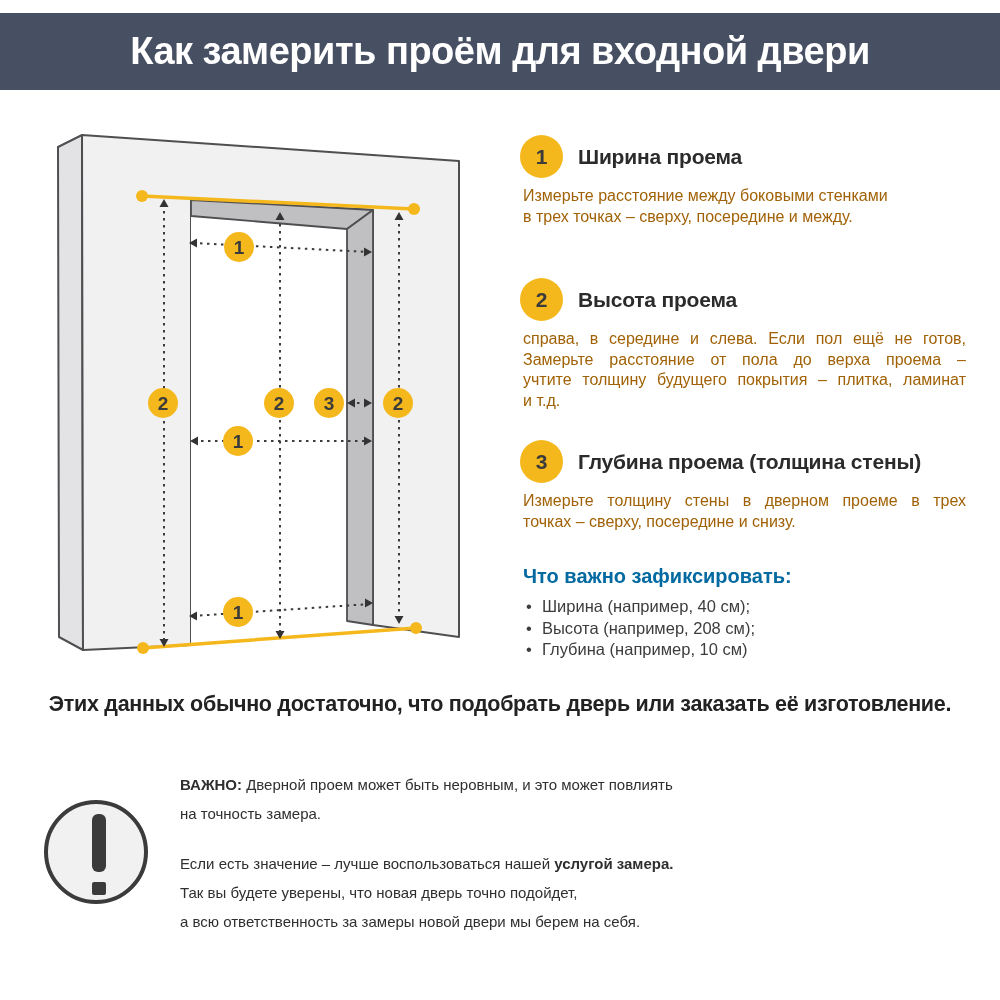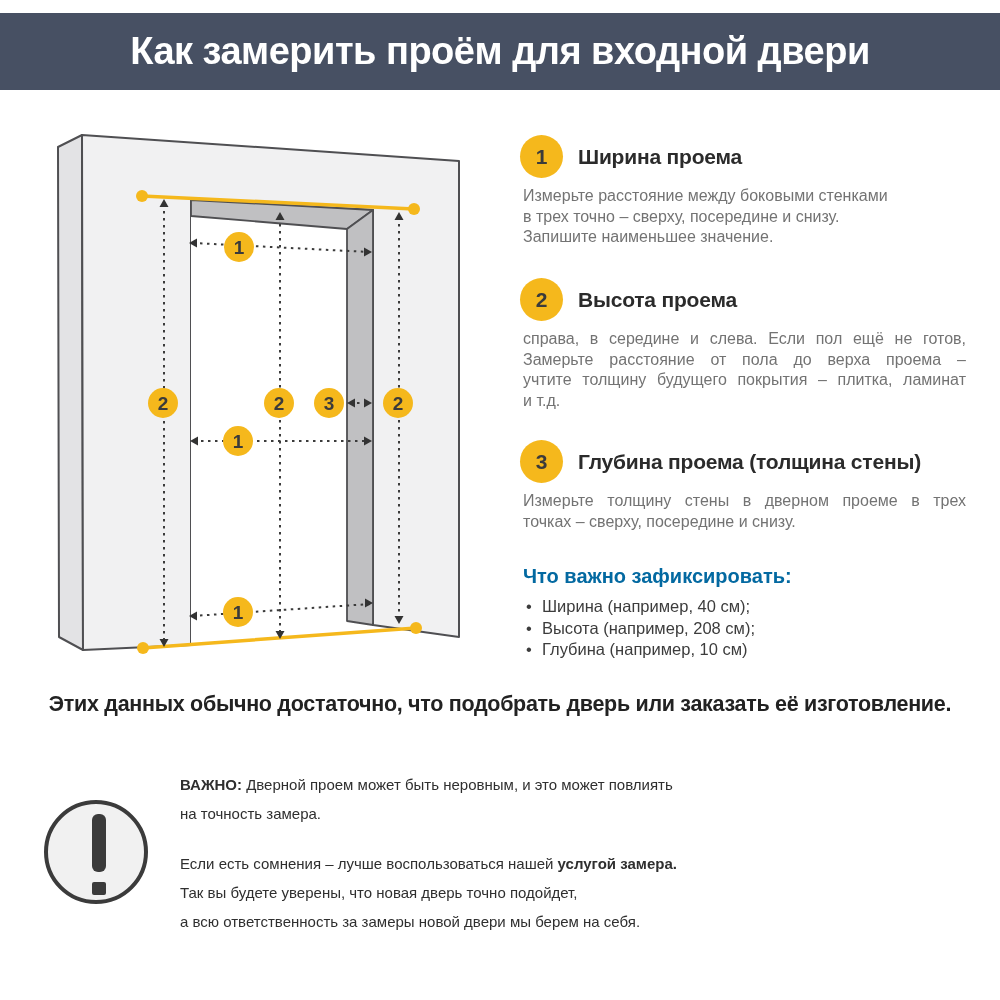--- a/index.html
+++ b/index.html
@@ -41,21 +41,21 @@
   
   .right-col{position:absolute;left:520px;top:135px;width:446px;height:560px}
   .step{position:absolute;left:0;right:0}
   .step-head{display:flex;align-items:center;gap:15px;height:43px}
   .num-badge{
     width:43px;height:43px;border-radius:50%;background:var(--accent-yellow);
     display:flex;align-items:center;justify-content:center;flex:0 0 43px;
     font-size:21px;font-weight:bold;color:var(--badge-text);
   }
   .step-title{font-size:21px;font-weight:bold;color:#2B2B2B;letter-spacing:-.2px}
-  .step-body{position:absolute;left:3px;right:0;font-size:16px;line-height:20.5px;color:#737373}
+  .step-body{position:absolute;left:3px;right:0;font-size:16px;line-height:20.5px;color:#a16207}
   .ln{text-align:left}
   .j{text-align:justify;text-align-last:justify}
   .check-title{position:absolute;left:3px;font-size:20px;font-weight:bold;color:#0369a1}
   .check-list{position:absolute;left:3px;right:0;list-style:none}
   .check-list li{position:relative;padding-left:19px;font-size:16.5px;line-height:21.7px;color:#3C3C3C}
   .check-list li::before{content:"•";position:absolute;left:3px;top:0;color:#3C3C3C}
   
   .summary{
     position:absolute;left:0;top:692px;width:1000px;text-align:center;
     font-size:21.5px;font-weight:bold;color:#222222;letter-spacing:-.3px;white-space:nowrap;
@@ -149,22 +149,21 @@
 
 <div class="right-col">
 
   <div class="step" style="top:0">
     <div class="step-head">
       <div class="num-badge">1</div>
       <div class="step-title">Ширина проема</div>
     </div>
     <div class="step-body" style="top:51px">
       <div class="ln">Измерьте расстояние между боковыми стенками</div>
-      <div class="ln">в трех точно – сверху, посередине и снизу.</div>
-      <div class="ln">Запишите наименьшее значение.</div>
+      <div class="ln">в трех точках – сверху, посередине и между.</div>
     </div>
   </div>
 
   <div class="step" style="top:143px">
     <div class="step-head">
       <div class="num-badge">2</div>
       <div class="step-title">Высота проема</div>
     </div>
     <div class="step-body" style="top:51px">
       <div class="ln j">справа, в середине и слева. Если пол ещё не готов,</div>
@@ -197,16 +196,16 @@
 <div class="summary">Этих данных обычно достаточно, что подобрать дверь или заказать её изготовление.</div>
 
 <div class="important-icon">
   <div class="excl-bar"></div>
   <div class="excl-dot"></div>
 </div>
 
 <div class="important-text">
   <p class="p1"><b>ВАЖНО:</b><span> Дверной проем может быть неровным, и это может повлиять
 на точность замера.</span></p>
-  <p class="p2"><span>Если есть сомнения – лучше воспользоваться нашей </span><b>услугой замера.</b><span>
+  <p class="p2"><span>Если есть значение – лучше воспользоваться нашей </span><b>услугой замера.</b><span>
 Так вы будете уверены, что новая дверь точно подойдет,
 а всю ответственность за замеры новой двери мы берем на себя.</span></p>
 </div>
 
 </body></html>

